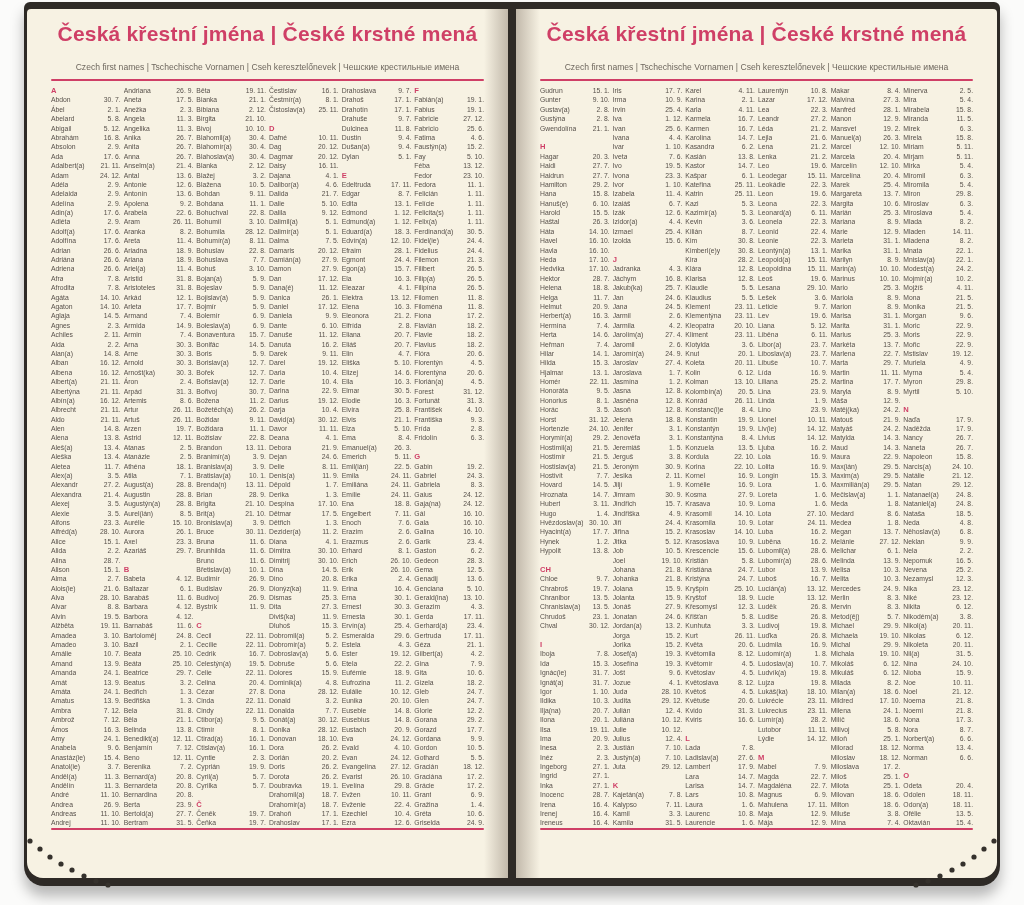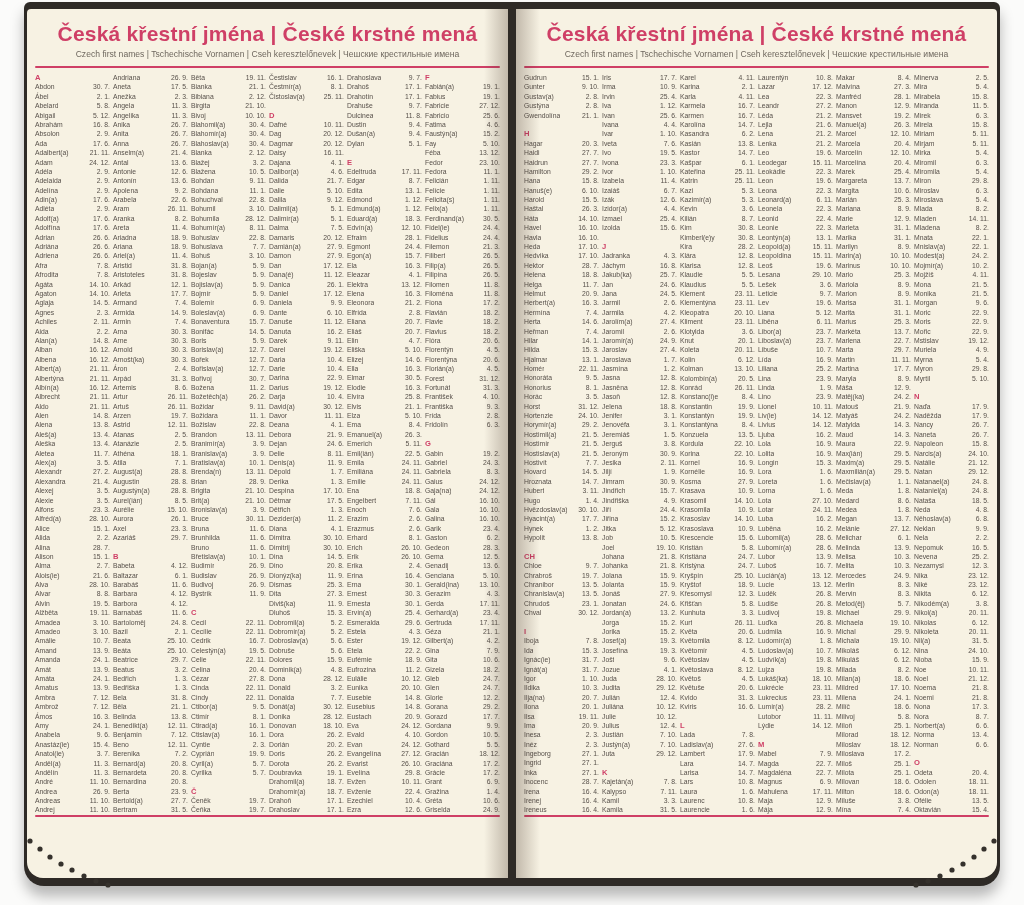--- a/index.html
+++ b/index.html
@@ -6,30 +6,30 @@
     --accent:#cf3f66;
     --page:#f7f2e3;
     --ink:#57504a;
     --edge:#2e2a26;
   }
   html,body{margin:0;padding:0;}
   body{width:1024px;height:905px;background:#fbfbfa;font-family:"Liberation Sans",sans-serif;overflow:hidden;}
   .scene{position:relative;width:1024px;height:905px;}
   .book-block{position:absolute;left:24px;top:2px;width:976px;height:884px;background:var(--edge);
     border-radius:6px 6px 20px 20px;box-shadow:0 10px 14px rgba(0,0,0,0.28);}
-  .page{position:absolute;top:7px;height:869px;width:481px;background:var(--page);box-sizing:border-box;padding:0 8px;}
+  .page{position:absolute;top:7px;height:869px;width:481px;background:var(--page);box-sizing:border-box;padding:0 24px;}
   .page-left{left:3px;border-radius:4px 0 0 16px;}
   .page-right{left:492px;border-radius:0 4px 16px 0;}
   .page-left::after{content:"";position:absolute;right:0;top:0;bottom:0;width:24px;pointer-events:none;
     background:linear-gradient(to right,rgba(70,52,40,0),rgba(70,52,40,0.30));}
   .page-right::after{content:"";position:absolute;left:0;top:0;bottom:0;width:24px;pointer-events:none;
     background:linear-gradient(to left,rgba(70,52,40,0),rgba(70,52,40,0.30));}
   .hdr{padding-top:13px;text-align:center;}
   .title{font-size:21px;font-weight:700;color:var(--accent);letter-spacing:0.2px;line-height:24px;}
-  .subtitle{font-size:8.6px;color:#6e675e;margin-top:3px;line-height:11px;}
+  .subtitle{font-size:8.6px;color:#6e675e;margin-top:16px;line-height:11px;}
   .rule{height:2px;background:var(--accent);margin-top:6px;border-radius:1px;}
   .columns{display:flex;gap:3px;margin-top:5px;height:742px;overflow:hidden;}
   .col{flex:1 1 0;min-width:0;overflow:hidden;}
   .row{display:flex;justify-content:space-between;font-size:6.8px;line-height:9.39px;color:var(--ink);white-space:nowrap;}
   .nm{overflow:hidden;}
   .dt{margin-left:2px;flex:none;}
   .sec{font-size:7.6px;font-weight:700;color:var(--accent);line-height:9.39px;}
   .sec.gap{margin-top:9.39px;}
   .rule-bottom{height:2px;background:var(--accent);border-radius:1px;}
   .dots{position:absolute;pointer-events:none;}

